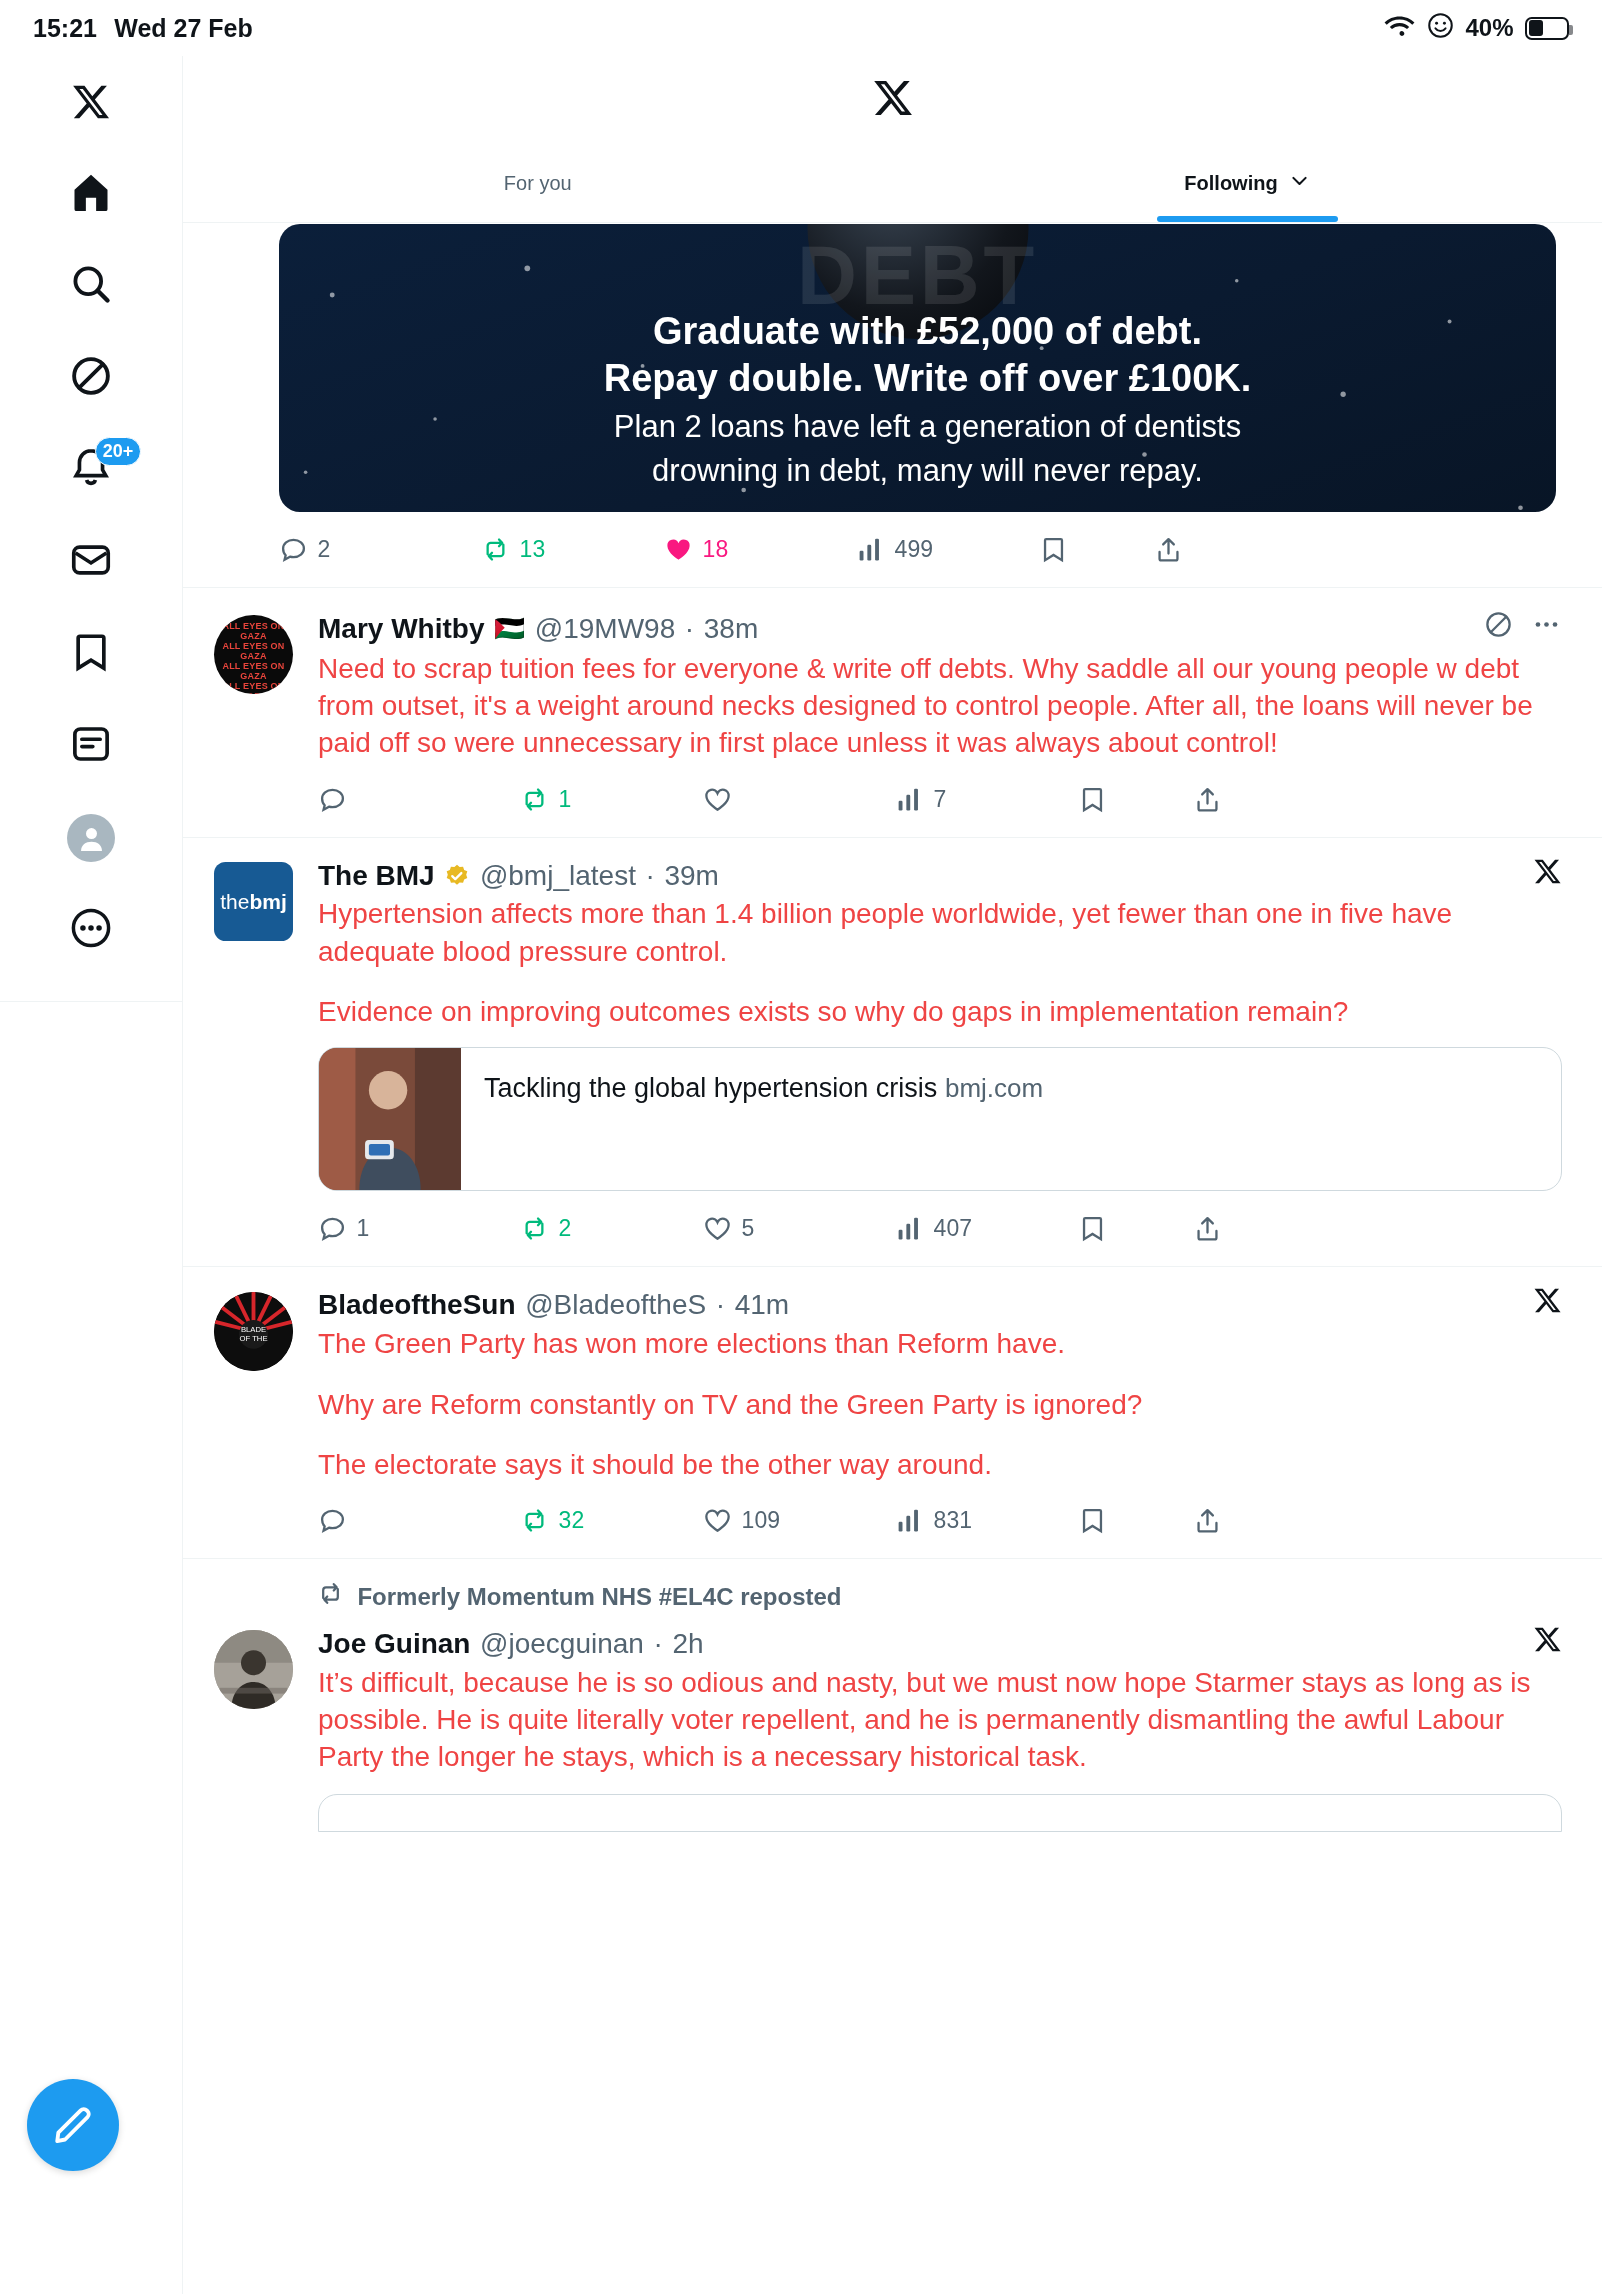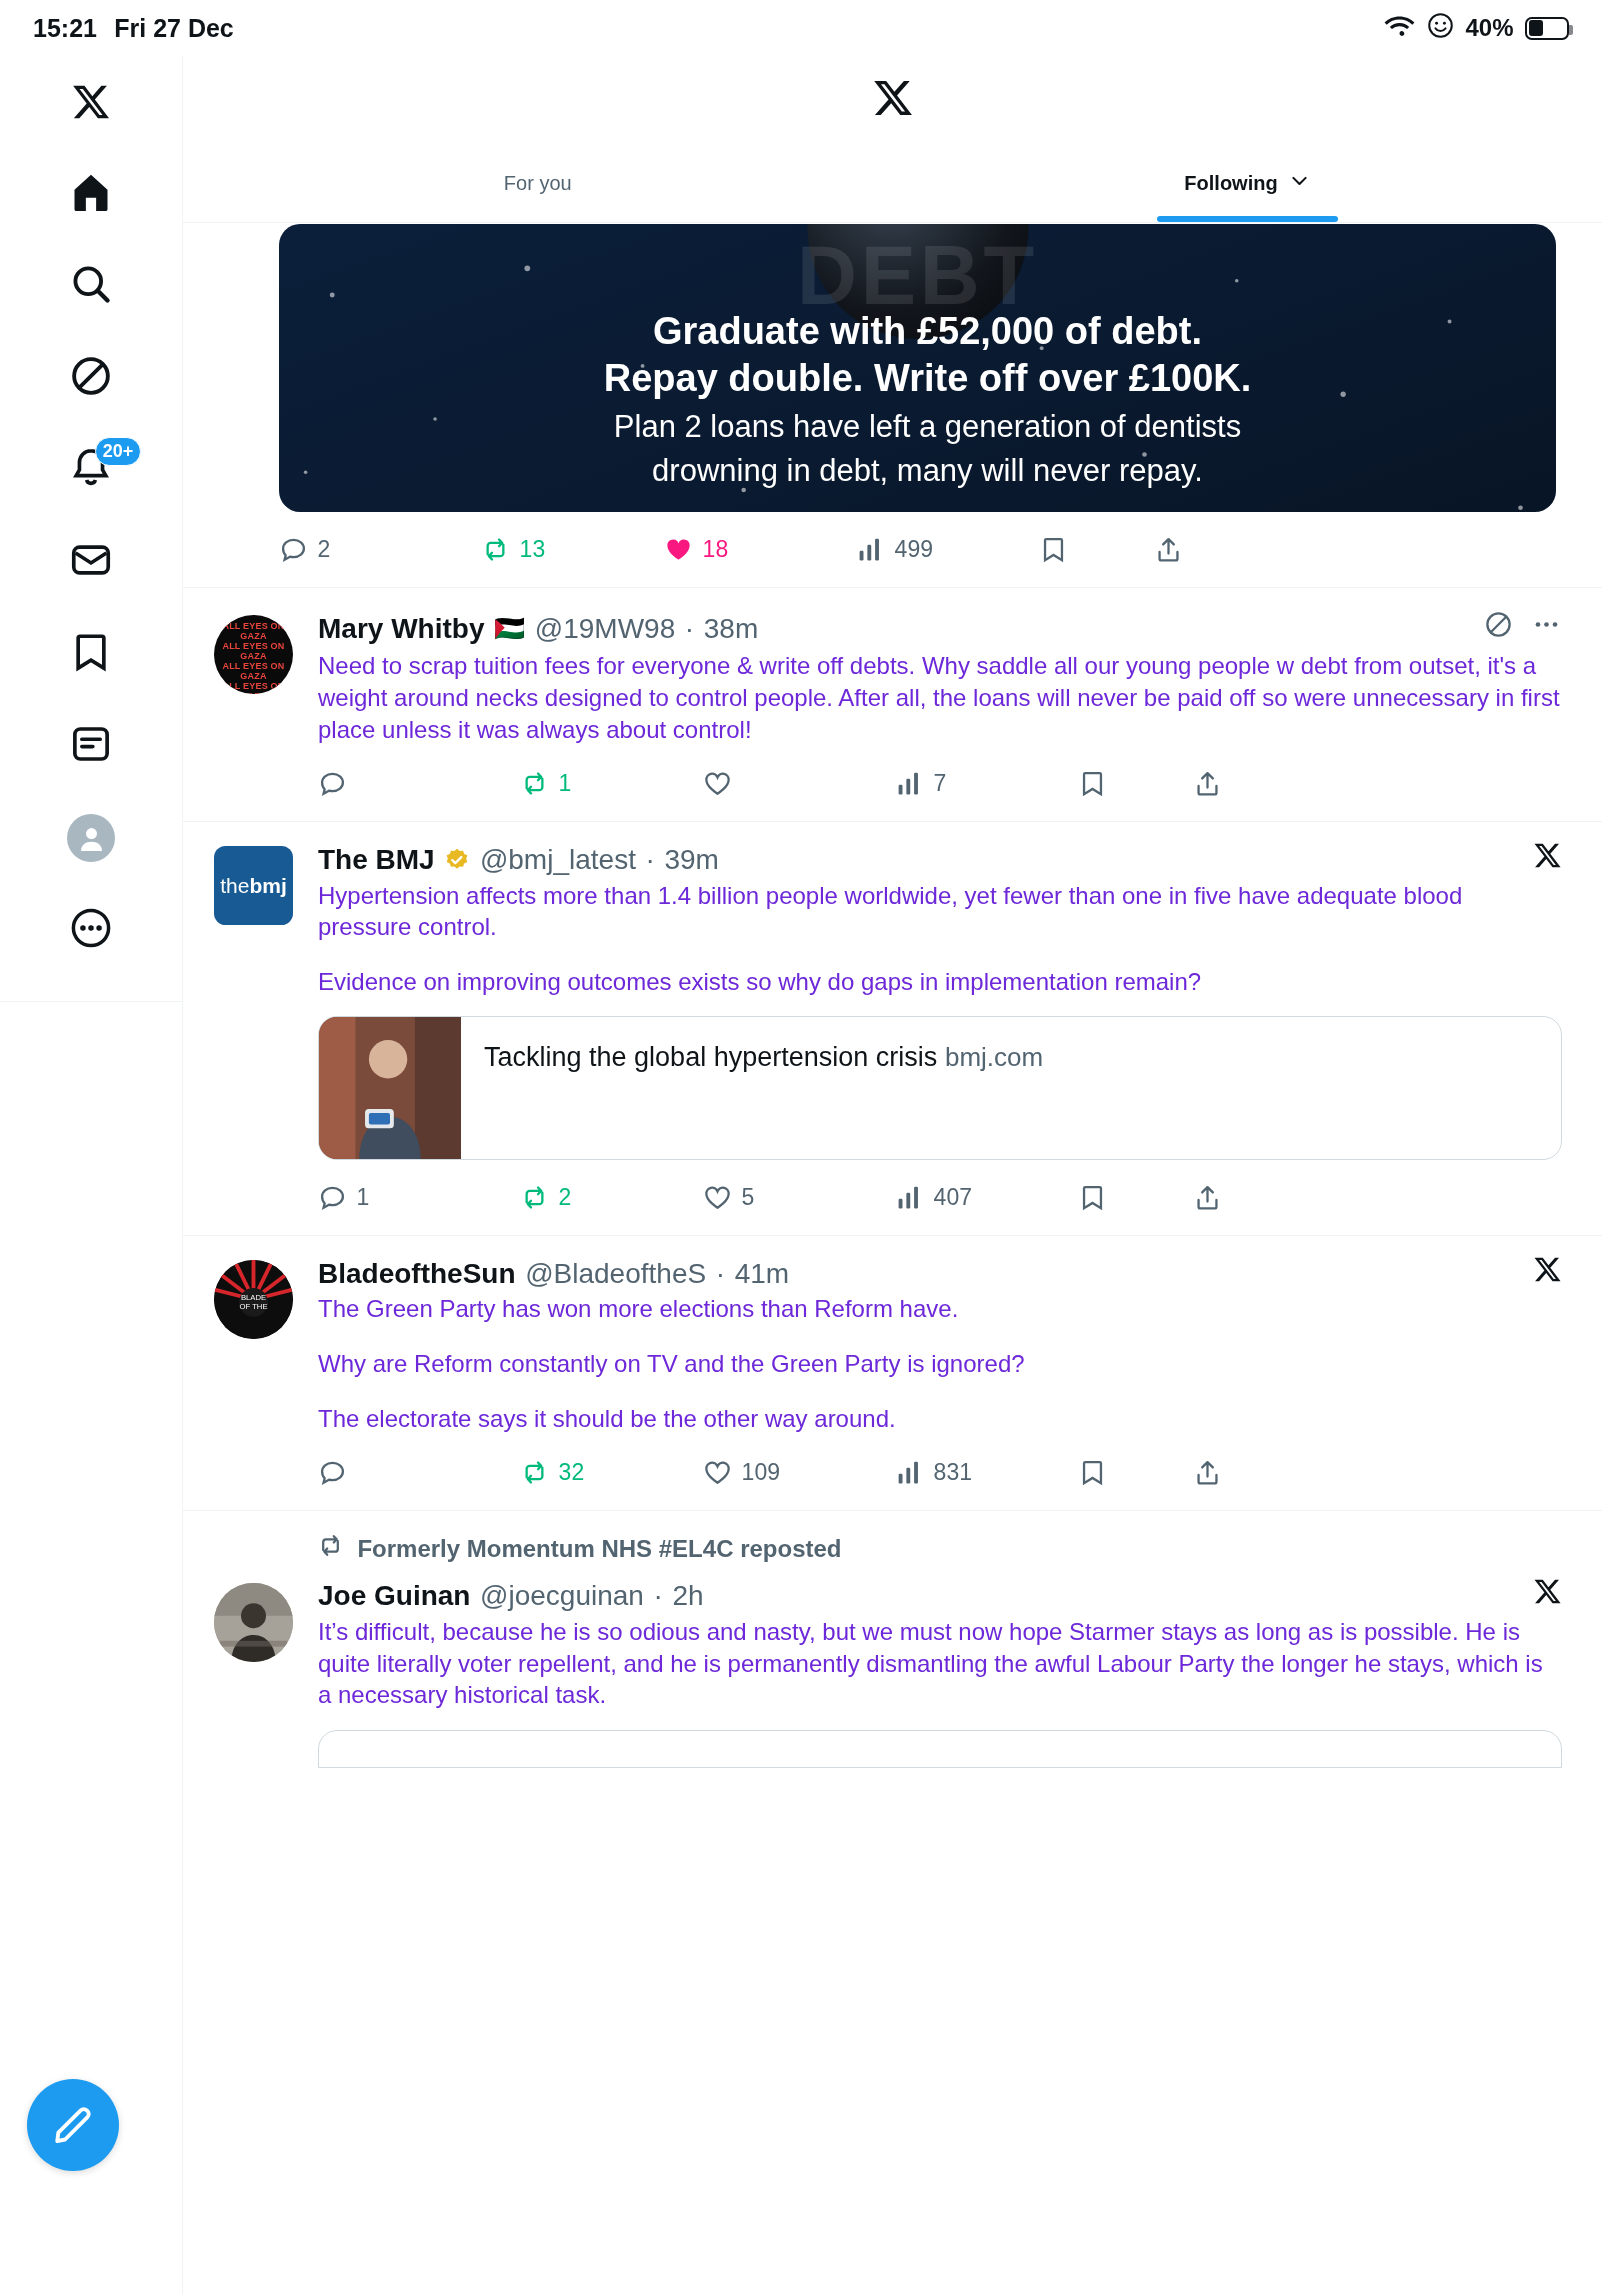--- a/index.html
+++ b/index.html
@@ -89,21 +89,21 @@
   .av-col { width: 104px; flex: 0 0 104px; padding-top: 5.8px; }
   .avatar {
     width: 79px; height: 79px; border-radius: 50%; overflow: hidden;
     background: #cfd9de; position: relative;
   }
   .body { flex: 1; min-width: 0; padding-right: 17.3px; }
   .namerow { display: flex; align-items: center; gap: 9.6px; font-size: 28px; line-height: 1.25; flex-wrap: nowrap; }
   .dname { font-weight: 700; color: #0f1419; white-space: nowrap; }
   .handle, .dot, .time { color: #536471; font-weight: 400; white-space: nowrap; }
   .namerow-right { margin-left: auto; display: flex; align-items: center; gap: 17.3px; }
-  .text { font-size: 24px; line-height: 1.33; color: #6d28d9; margin-top: 1.9px; }
+  .text { font-size: 28px; line-height: 1.33; color: #ef4444; margin-top: 1.9px; }
   .text p { margin-bottom: 23px; }
   .text p:last-child { margin-bottom: 0; }
 
   .actions { display: flex; align-items: center; height: 75px; color: #536471; font-size: 23px; }
   .act { display: flex; align-items: center; gap: 9.6px; }
   .act.reply { width: 202px; }
   .act.rt { width: 183px; }
   .act.like { width: 192px; }
   .act.views { width: 183px; }
   .act.bm { width: 115px; }
@@ -164,21 +164,21 @@
   .flag { font-size: 25px; }
 </style>
 </head>
 <body>
 
 <div class="screen">
 
   <div class="statusbar">
     <div class="status-left">
       <span>15:21</span>
-      <span>Fri 27 Dec</span>
+      <span>Wed 27 Feb</span>
     </div>
     <div class="status-right">
       <span>
         <svg width="31" height="23" viewBox="0 0 24 18">
             <path d="M12 15.2a1.9 1.9 0 110 .1zM12 2C7.4 2 3.3 3.8.3 6.7l1.7 1.7C4.6 5.9 8.1 4.4 12 4.4s7.4 1.5 10 4l1.7-1.7C20.7 3.8 16.6 2 12 2zm0 5.1c-2.9 0-5.6 1.1-7.6 3l1.7 1.7A8.3 8.3 0 0112 9.5c2.3 0 4.4.9 5.9 2.3l1.7-1.7a10.7 10.7 0 00-7.6-3z" fill="#0f1419"></path>
           </svg>
       </span>
       <span>
         <svg width="27" height="27" viewBox="0 0 24 24">
             <circle cx="12" cy="12" r="10" fill="none" stroke="#0f1419" stroke-width="1.8"></circle>

